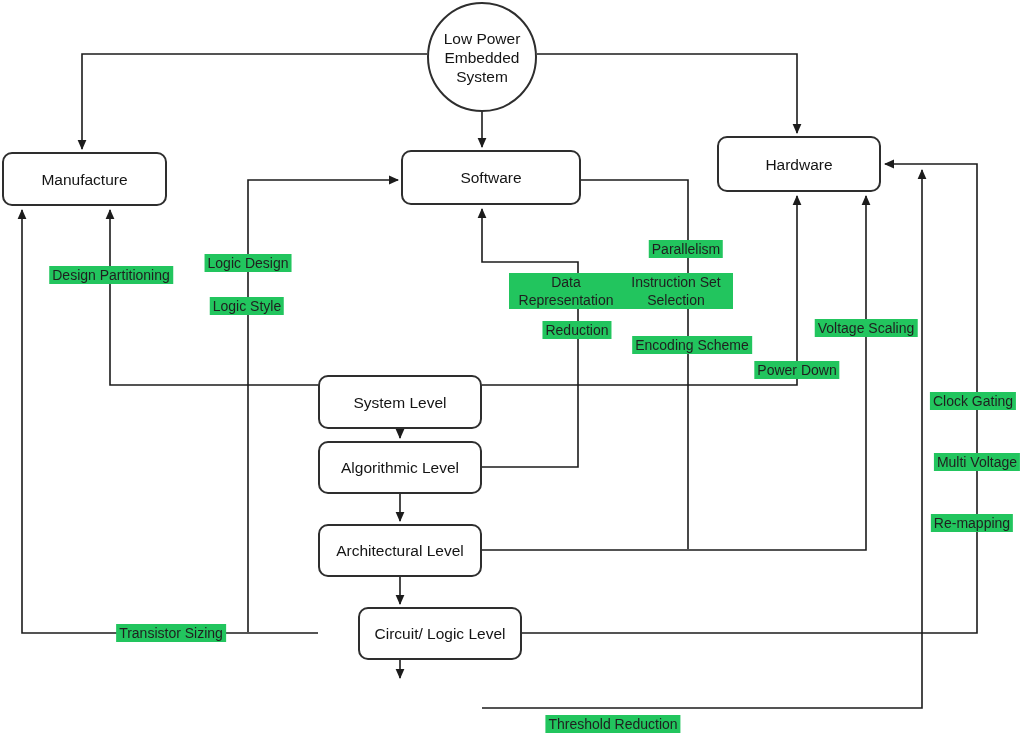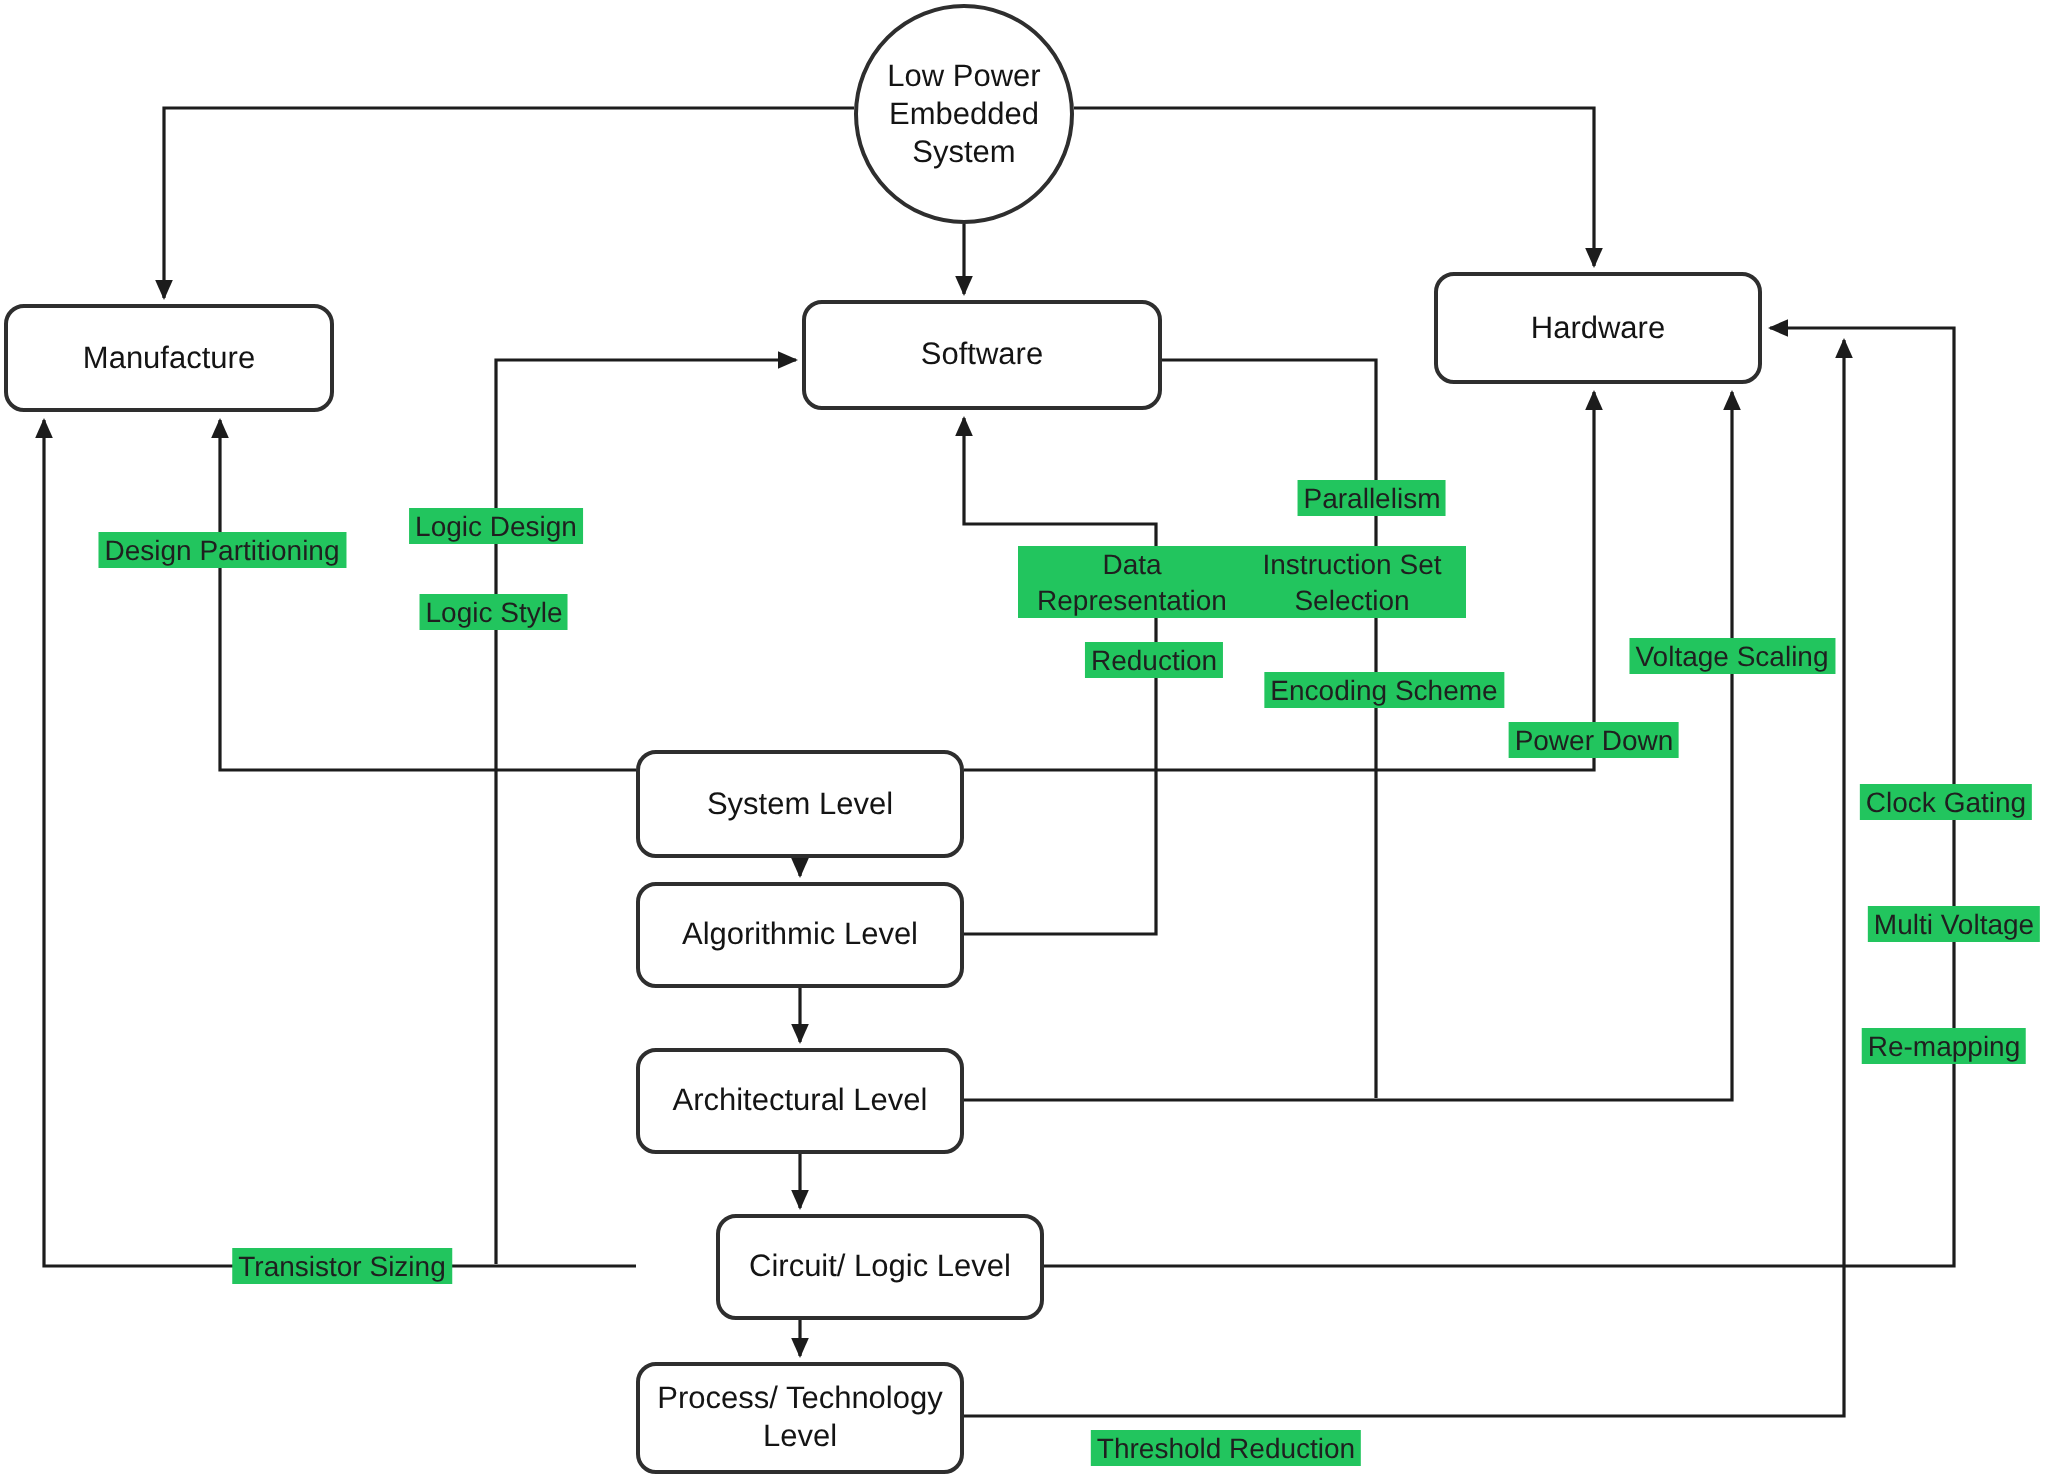--- a/index.html
+++ b/index.html
@@ -123,23 +123,20 @@
   </div>
   <div class="node" id="n-algorithmic">
     <span>Algorithmic Level</span>
   </div>
   <div class="node" id="n-architectural">
     <span>Architectural Level</span>
   </div>
   <div class="node" id="n-circuit">
     <span>Circuit/ Logic Level</span>
   </div>
-  <div class="node" id="n-process">
-    <span>Process/ Technology Level</span>
-  </div>
 
   <div class="elabel" id="l-design-partitioning">Design Partitioning</div>
   <div class="elabel" id="l-logic-design">Logic Design</div>
   <div class="elabel" id="l-logic-style">Logic Style</div>
   <div class="elabel wrap" id="l-data-representation">Data Representation</div>
   <div class="elabel" id="l-complexity">Reduction</div>
   <div class="elabel" id="l-parallelism">Parallelism</div>
   <div class="elabel wrap" id="l-instruction-set">Instruction Set Selection</div>
   <div class="elabel" id="l-encoding-scheme">Encoding Scheme</div>
   <div class="elabel" id="l-power-down">Power Down</div>

